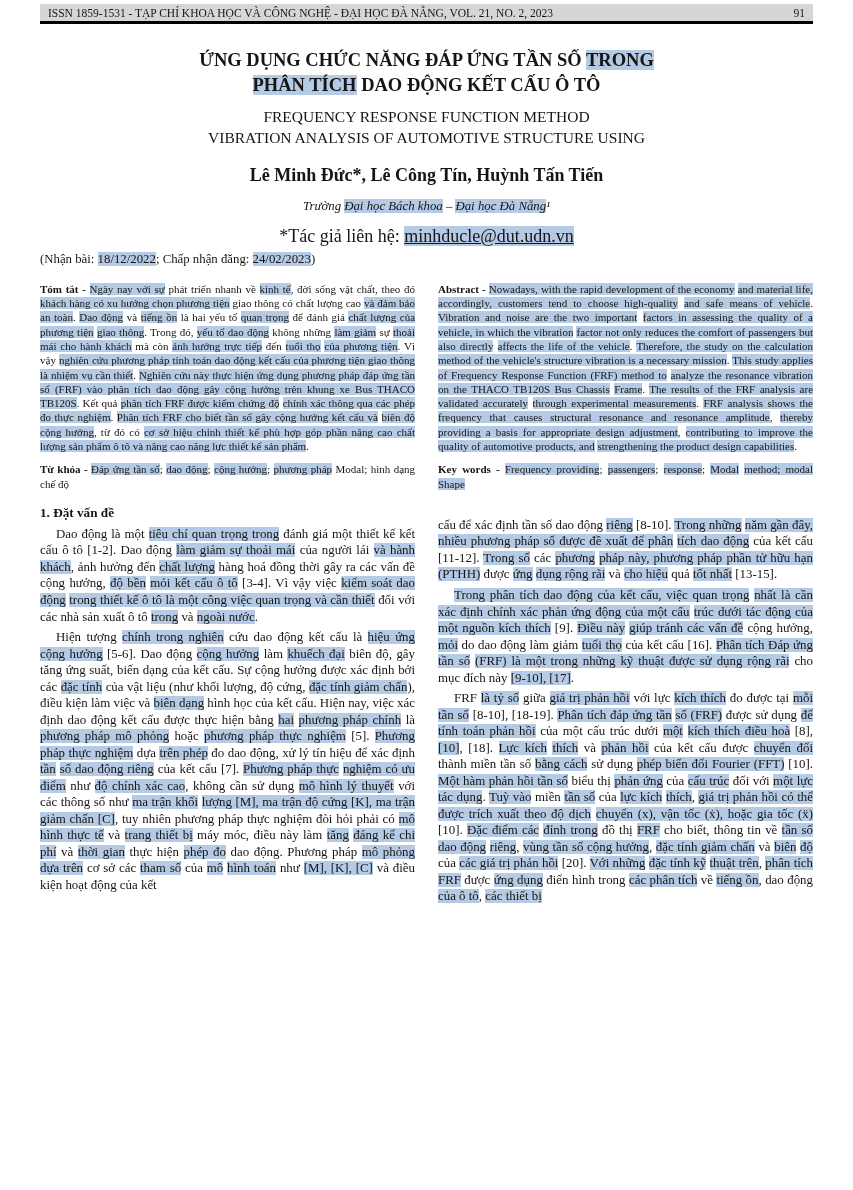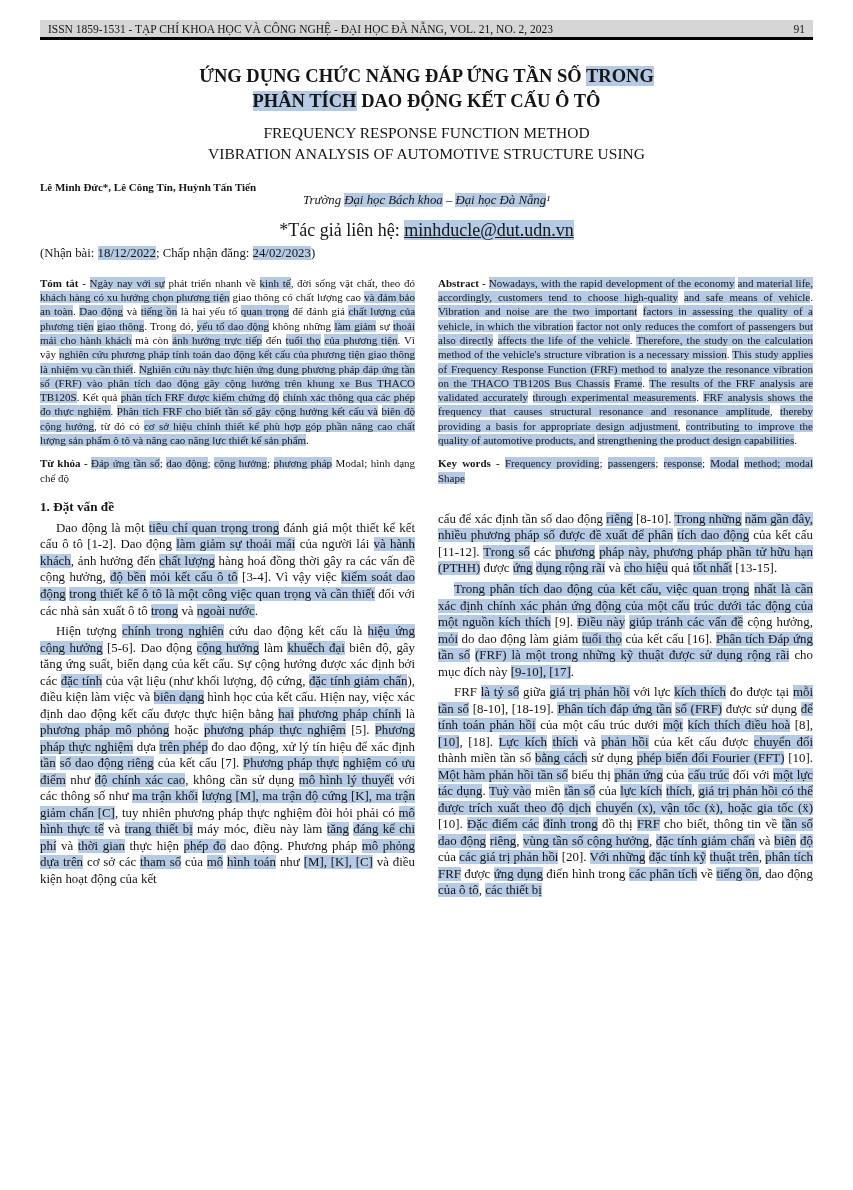--- a/index.html
+++ b/index.html
@@ -2,33 +2,33 @@
 <html><head>
 <meta charset="utf-8">
 <style>
   html,body{margin:0;padding:0;}
   body{
     width:853px;height:1190px;background:#f2f2f0;
     font-family:"Liberation Serif","DejaVu Serif",serif;color:#151515;
   }
   .page{
     position:relative;width:853px;height:1190px;background:#ffffff;
-    padding:20px 40px 0 40px;box-sizing:border-box;overflow:hidden;
+    padding:4px 40px 0 40px;box-sizing:border-box;overflow:hidden;
   }
   .header-bar{
     display:flex;justify-content:space-between;align-items:center;
     background:#d6d6d6;border-bottom:3px solid #000;
     padding:3px 8px 2px 8px;font-size:11.5px;
   }
   .title-vi{margin:24px 0 0 0;text-align:center;font-size:18.5px;font-weight:bold;line-height:1.35;}
   .title-vi .tline{display:block;}
   .title-en{margin:9px 0 0 0;text-align:center;font-size:15.5px;font-weight:normal;line-height:1.35;}
   .title-en .tline{display:block;}
-  .authors{margin-top:16px;text-align:left;font-size:11px;font-weight:bold;}
-  .affiliation{margin-top:0;text-align:center;font-size:12.8px;font-style:italic;}
+  .authors{margin-top:16px;text-align:center;font-size:18px;font-weight:bold;}
+  .affiliation{margin-top:13px;text-align:center;font-size:12.8px;font-style:italic;}
   .contact{margin-top:12px;text-align:center;font-size:18px;}
   .dates{margin-top:5px;text-align:left;font-size:12.8px;}
   .columns{margin-top:15px;display:flex;gap:23px;}
   .col{flex:1;min-width:0;}
   .abs{margin:0;font-size:11px;line-height:1.3;text-align:justify;}
   .kw{margin:9px 0 0 0;font-size:11px;line-height:1.3;text-align:justify;}
   .sec-heading{margin:14px 0 5px 0;font-size:13.2px;font-weight:bold;}
   .body-p{margin:4px 0 0 0;font-size:12.9px;line-height:1.28;text-align:justify;text-indent:16px;}
   .cont{text-indent:0;margin-top:26px;}
   .hl{background:#b5cbe5;}

